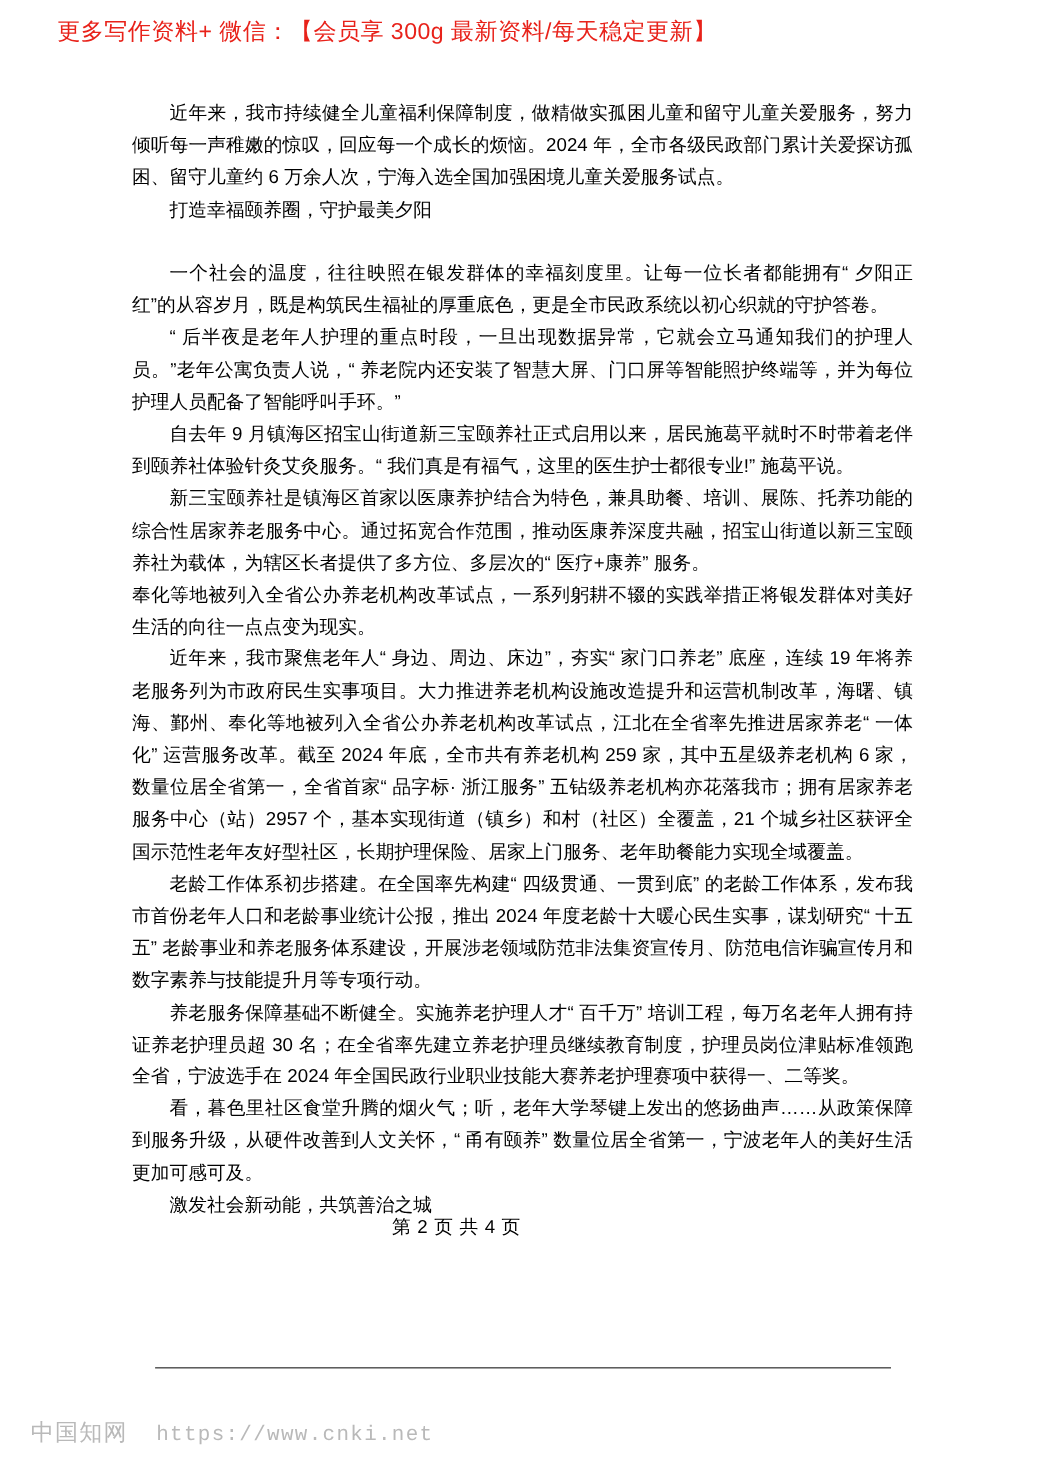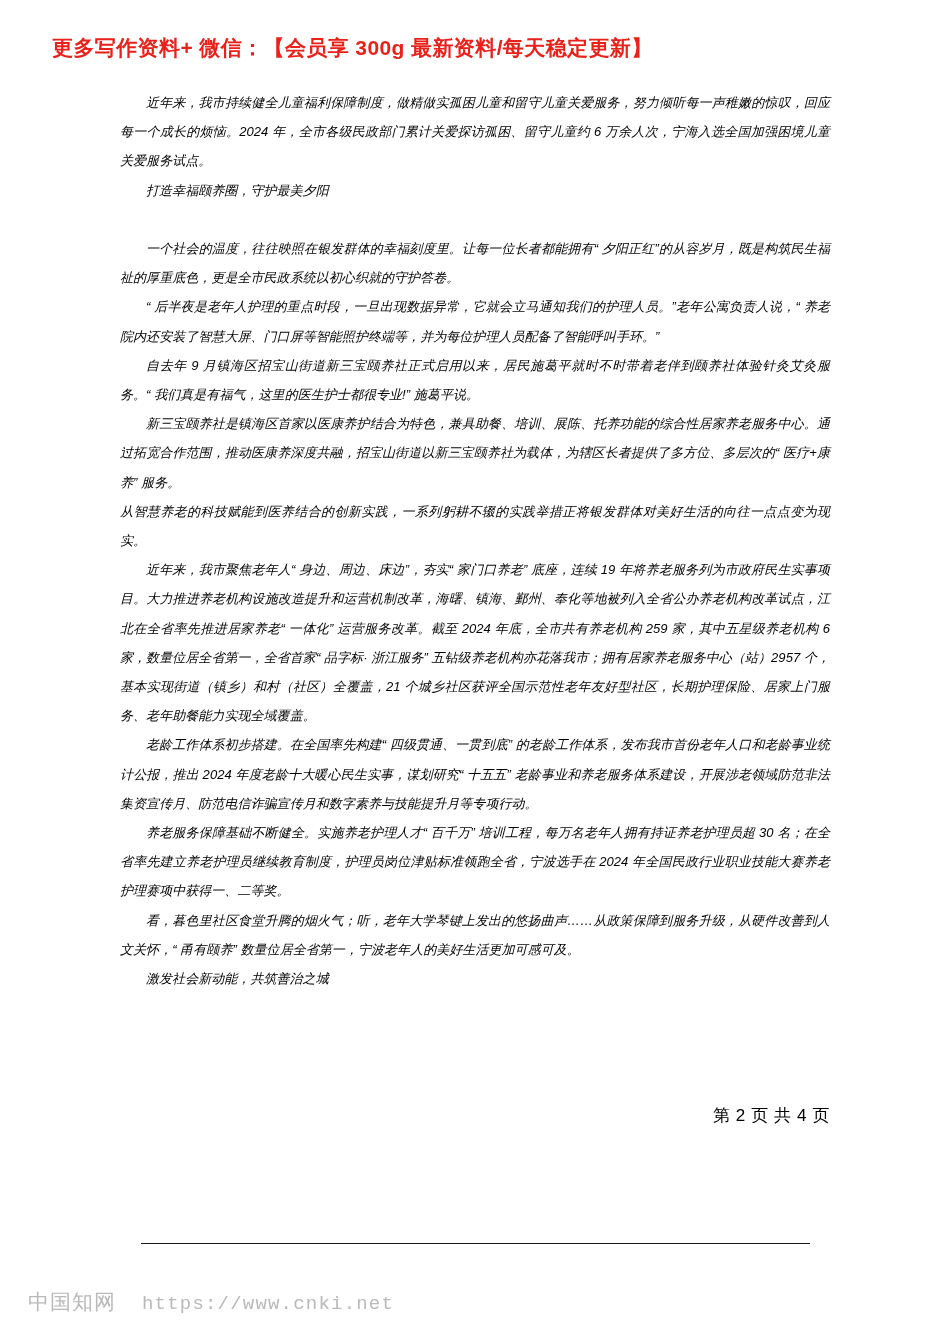--- a/index.html
+++ b/index.html
@@ -15,63 +15,61 @@
     color: #000000;
     overflow: hidden;
   }
 
   
   .promo-banner {
     position: absolute;
     left: 52px;
     top: 13px;
     font-size: 21px;
-    font-weight: bold;
+    font-weight: normal;
     color: #e8221a;
     letter-spacing: 0.4px;
     white-space: nowrap;
     line-height: 1.5;
-    margin-top: 19px;
   }
 
   
   .doc-body {
     position: absolute;
     left: 120px;
     top: 88px;
     width: 710px;
   }
 
   .para {
-    font-size: 13px;
+    font-size: 17px;
     line-height: 29.2px;
     text-align: justify;
     text-justify: inter-ideograph;
     margin: 0;
     letter-spacing: 0.05px;
     word-break: break-all;
-    font-style: italic;
   }
   .para.indent {
     text-indent: 2em;
   }
   .para.noindent {
     text-indent: 0;
   }
   .spacer-line {
     height: 29.2px;
   }
 
   
   .page-number {
     position: absolute;
     left: 0;
     top: 1103px;
     width: 830px;
-    text-align: right;
+    text-align: center;
     font-size: 17px;
     line-height: 26px;
     letter-spacing: 0.6px;
   }
 
   
   .bottom-rule {
     position: absolute;
     left: 141px;
     top: 1243px;
@@ -108,21 +106,21 @@
 <div class="promo-banner" style="color: rgb(232, 34, 26);">更多写作资料+ 微信：【会员享 300g 最新资料/每天稳定更新】</div>
 
 <div class="doc-body">
   <p class="para indent">近年来，我市持续健全儿童福利保障制度，做精做实孤困儿童和留守儿童关爱服务，努力倾听每一声稚嫩的惊叹，回应每一个成长的烦恼。2024 年，全市各级民政部门累计关爱探访孤困、留守儿童约 6 万余人次，宁海入选全国加强困境儿童关爱服务试点。</p>
   <p class="para indent">打造幸福颐养圈，守护最美夕阳</p>
   <div class="spacer-line"></div>
   <p class="para indent">一个社会的温度，往往映照在银发群体的幸福刻度里。让每一位长者都能拥有“ 夕阳正红”的从容岁月，既是构筑民生福祉的厚重底色，更是全市民政系统以初心织就的守护答卷。</p>
   <p class="para indent">“ 后半夜是老年人护理的重点时段，一旦出现数据异常，它就会立马通知我们的护理人员。”老年公寓负责人说，“ 养老院内还安装了智慧大屏、门口屏等智能照护终端等，并为每位护理人员配备了智能呼叫手环。”</p>
   <p class="para indent">自去年 9 月镇海区招宝山街道新三宝颐养社正式启用以来，居民施葛平就时不时带着老伴到颐养社体验针灸艾灸服务。“ 我们真是有福气，这里的医生护士都很专业!” 施葛平说。</p>
   <p class="para indent">新三宝颐养社是镇海区首家以医康养护结合为特色，兼具助餐、培训、展陈、托养功能的综合性居家养老服务中心。通过拓宽合作范围，推动医康养深度共融，招宝山街道以新三宝颐养社为载体，为辖区长者提供了多方位、多层次的“ 医疗+康养” 服务。</p>
-  <p class="para noindent">从智慧养老的科技赋能到医养结合的创新实践，一系列躬耕不辍的实践举措正将银发群体对美好生活的向往一点点变为现实。</p>
+  <p class="para noindent">奉化等地被列入全省公办养老机构改革试点，一系列躬耕不辍的实践举措正将银发群体对美好生活的向往一点点变为现实。</p>
   <p class="para indent">近年来，我市聚焦老年人“ 身边、周边、床边”，夯实“ 家门口养老” 底座，连续 19 年将养老服务列为市政府民生实事项目。大力推进养老机构设施改造提升和运营机制改革，海曙、镇海、鄞州、奉化等地被列入全省公办养老机构改革试点，江北在全省率先推进居家养老“ 一体化” 运营服务改革。截至 2024 年底，全市共有养老机构 259 家，其中五星级养老机构 6 家，数量位居全省第一，全省首家“ 品字标· 浙江服务” 五钻级养老机构亦花落我市；拥有居家养老服务中心（站）2957 个，基本实现街道（镇乡）和村（社区）全覆盖，21 个城乡社区获评全国示范性老年友好型社区，长期护理保险、居家上门服务、老年助餐能力实现全域覆盖。</p>
   <p class="para indent">老龄工作体系初步搭建。在全国率先构建“ 四级贯通、一贯到底” 的老龄工作体系，发布我市首份老年人口和老龄事业统计公报，推出 2024 年度老龄十大暖心民生实事，谋划研究“ 十五五” 老龄事业和养老服务体系建设，开展涉老领域防范非法集资宣传月、防范电信诈骗宣传月和数字素养与技能提升月等专项行动。</p>
   <p class="para indent">养老服务保障基础不断健全。实施养老护理人才“ 百千万” 培训工程，每万名老年人拥有持证养老护理员超 30 名；在全省率先建立养老护理员继续教育制度，护理员岗位津贴标准领跑全省，宁波选手在 2024 年全国民政行业职业技能大赛养老护理赛项中获得一、二等奖。</p>
   <p class="para indent">看，暮色里社区食堂升腾的烟火气；听，老年大学琴键上发出的悠扬曲声……从政策保障到服务升级，从硬件改善到人文关怀，“ 甬有颐养” 数量位居全省第一，宁波老年人的美好生活更加可感可及。</p>
   <p class="para indent">激发社会新动能，共筑善治之城</p>
 
 </div>
 
 <div class="page-number">第 2 页 共 4 页</div>
 

